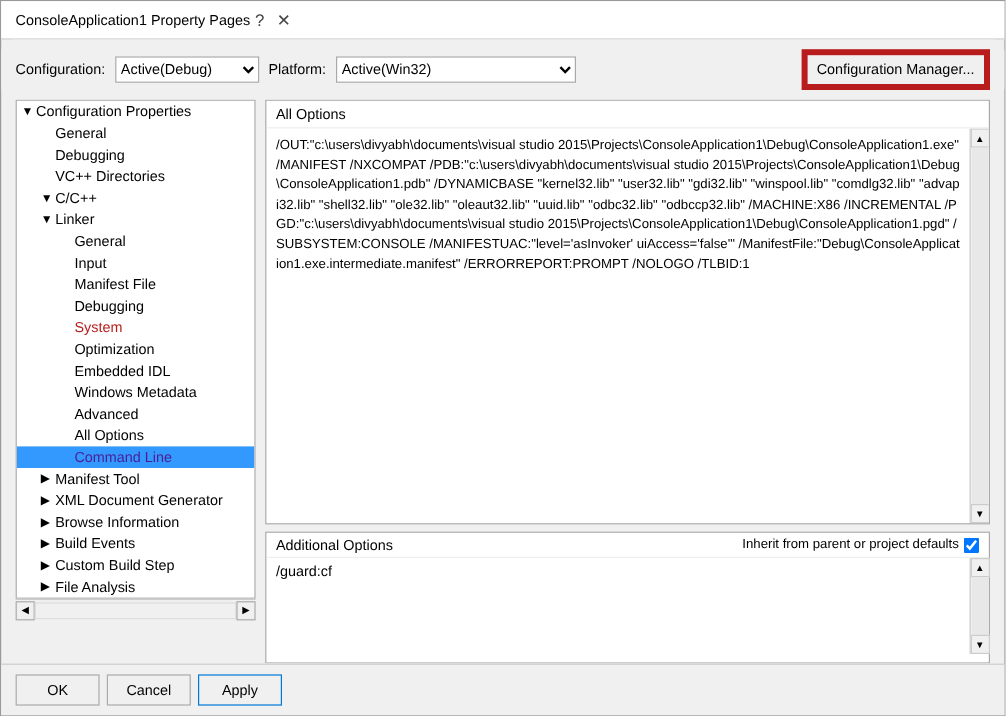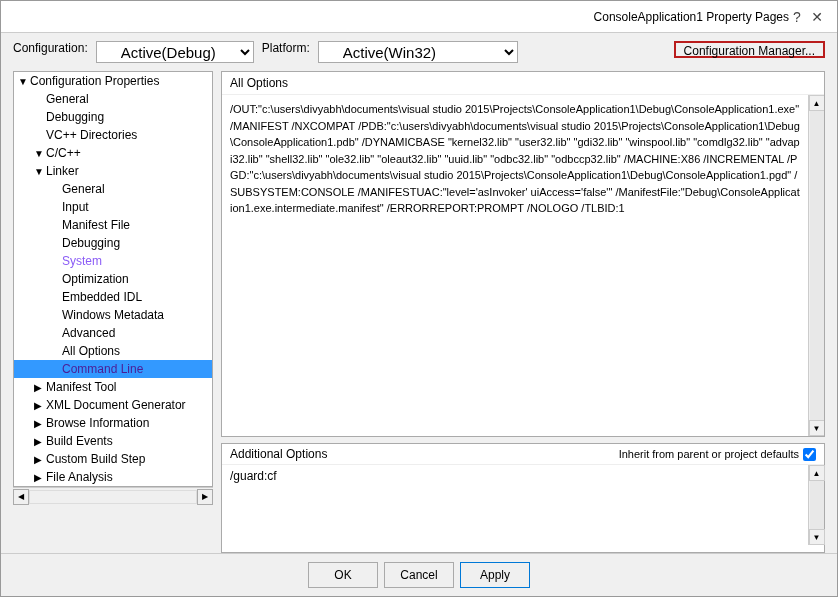--- a/index.html
+++ b/index.html
@@ -21,21 +21,21 @@
       border: 1px solid #999;
       display: flex;
       flex-direction: column;
     }
     .title-bar {
       background: #fff;
       border-bottom: 1px solid #ccc;
       padding: 8px 12px;
       display: flex;
       align-items: center;
-      justify-content: flex-end;
+      justify-content: flex-start;
       height: 32px;
     }
     .title-bar-text {
       font-size: 12px;
       color: #000;
     }
     .title-bar-controls {
       display: flex;
       gap: 4px;
     }
@@ -48,40 +48,40 @@
       font-size: 14px;
       color: #444;
       display: flex;
       align-items: center;
       justify-content: center;
       padding: 0;
     }
     .config-bar {
       padding: 8px 12px;
       display: flex;
-      align-items: flex-start;
+      align-items: center;
       gap: 8px;
       background: #f0f0f0;
       border-radius: 10px;
     }
     .config-label {
       font-size: 12px;
     }
     .config-select {
       height: 22px;
-      font-size: 15px;
+      font-size: 12px;
       border: 1px solid #aaa;
       background: white;
-      padding: 1px 20px;
+      padding: 1px 0;
       min-width: 120px;
     }
     .config-manager-btn {
-      height: 17px;
-      font-size: 12px;
-      border: 2px solid #b91c1c;
+      height: 34px;
+      font-size: 12px;
+      border: 5px solid #b91c1c;
       background: #f0f0f0;
       padding: 1px 8px;
       cursor: pointer;
       margin-left: auto;
     }
     .main-content {
       display: flex;
       flex: 1;
       padding: 0 12px;
       gap: 8px;
@@ -172,21 +172,21 @@
     .additional-content {
       flex: 1;
       padding: 4px 8px;
       font-size: 12px;
       color: #000;
       overflow-y: auto;
     }
     .bottom-bar {
       padding: 8px 12px;
       display: flex;
-      justify-content: center;
+      justify-content: flex-start;
       gap: 6px;
       border-top: 1px solid #ccc;
       background: #f0f0f0;
     }
     .bottom-btn {
       height: 26px;
       min-width: 70px;
       font-size: 12px;
       border: 1px solid #aaa;
       background: #f0f0f0;
@@ -318,21 +318,21 @@
           <div class="tree-item indent2">
             <span class="tree-toggle"></span>
             <span>Manifest File</span>
           </div>
           <div class="tree-item indent2">
             <span class="tree-toggle"></span>
             <span>Debugging</span>
           </div>
           <div class="tree-item indent2">
             <span class="tree-toggle"></span>
-            <span style="color: #8b5cf6; text-align: center;">System</span>
+            <span style="color: #b91c1c; text-align: center;">System</span>
           </div>
           <div class="tree-item indent2">
             <span class="tree-toggle"></span>
             <span>Optimization</span>
           </div>
           <div class="tree-item indent2">
             <span class="tree-toggle"></span>
             <span>Embedded IDL</span>
           </div>
           <div class="tree-item indent2">

